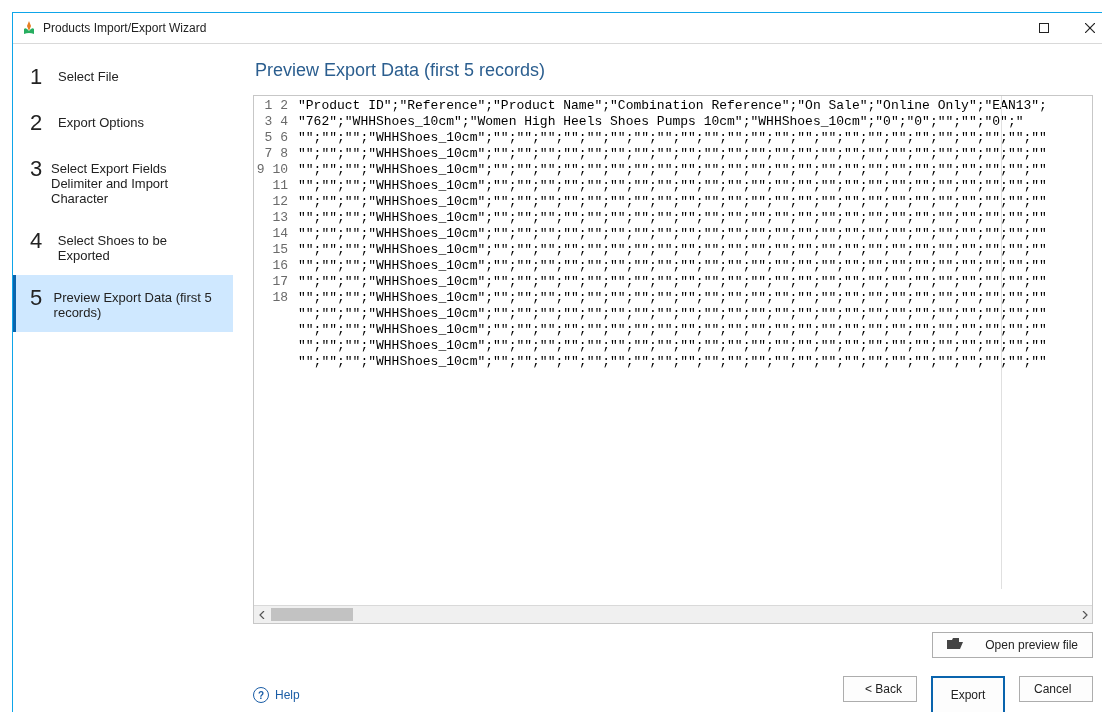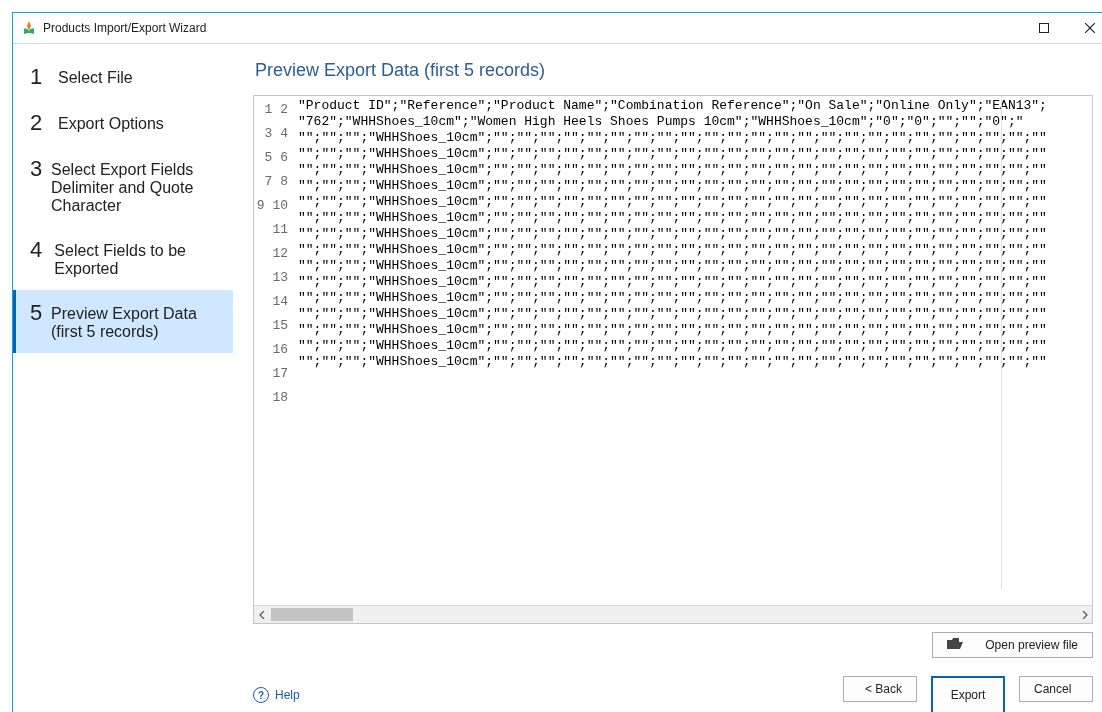--- a/index.html
+++ b/index.html
@@ -6,27 +6,27 @@
 .window{width:1102px;height:712px;border:1px solid #0ea5e9;box-sizing:border-box;position:relative;background:#fff;margin:12px}
 .titlebar{height:30px;border-bottom:1px solid #d9d9d9;display:flex;align-items:center;padding:0 0 0 8px}
 .titlebar .appicon{width:16px;height:16px;margin-right:6px;display:flex;align-items:center;justify-content:center}
 .titlebar .title{font-size:12px;color:#222}
 .titlebar .winbtns{margin-left:auto;display:flex}
 .titlebar .winbtn{width:46px;height:30px;display:flex;align-items:center;justify-content:center;cursor:pointer}
 .body{display:flex;height:calc(100% - 30px)}
 .sidebar{width:220px;border-right:none;box-sizing:border-box;padding-top:10px}
 .step{display:flex;align-items:flex-start;padding:12px 12px 12px 14px;cursor:pointer;border-left:3px solid transparent}
 .step .num{font-size:22px;font-weight:400;color:#222;width:22px;line-height:22px}
-.step .label{font-size:16px;color:#222;padding-left:6px;padding-top:3px;max-width:170px}
+.step .label{font-size:13px;color:#222;padding-left:6px;padding-top:3px;max-width:170px}
 .step.active{background:#cfe8ff;border-left:3px solid #0a64ad}
 .main{flex:1;display:flex;flex-direction:column;padding:16px 20px 10px 20px;box-sizing:border-box;min-width:0}
 .heading{font-size:18px;color:#2b5e8f;font-weight:400;margin:0 0 14px 2px}
 .editor-wrap{flex:1;border:1px solid #c7c7c7;position:relative;min-height:0;display:flex;flex-direction:column}
 .editor-scroll{flex:1;overflow:hidden;position:relative;display:flex}
-.gutter{width:40px;background:#fff;border-right:none;text-align:right;padding:2px 6px 2px 0;box-sizing:border-box;font-family:Consolas,"Courier New",monospace;font-size:13px;color:#6a6a6a;line-height:24px;user-select:none}
+.gutter{width:40px;background:#fff;border-right:none;text-align:right;padding:2px 6px 2px 0;box-sizing:border-box;font-family:Consolas,"Courier New",monospace;font-size:13px;color:#6a6a6a;line-height:16px;user-select:none}
 .code{flex:1;overflow:hidden;white-space:pre;font-family:Consolas,"Courier New",monospace;font-size:13px;color:#000;line-height:16px;padding:2px 0 2px 4px;position:relative}
 .vguide{position:absolute;right:90px;top:0;bottom:16px;width:1px;background:#e0e0e0;pointer-events:none}
 .hscroll{height:17px;background:#f0f0f0;border-top:1px solid #d9d9d9;display:flex;align-items:center;position:relative}
 .hscroll .arrow{width:17px;height:17px;display:flex;align-items:center;justify-content:center;font-size:10px;color:#555;cursor:pointer}
 .hscroll .track{flex:1;height:17px;position:relative}
 .hscroll .thumb{position:absolute;left:0;top:2px;height:13px;width:82px;background:#c2c2c2}
 .preview-actions{display:flex;justify-content:flex-end;margin-top:8px}
 .btn{border:1px solid #adadad;background:#fdfdfd;padding:0 14px;height:26px;font-size:12px;color:#222;display:inline-flex;align-items:center;gap:22px;cursor:pointer}
 .btn.default{border:2px solid #0a64ad;padding:17px 13px;height:26px}
 .footer{display:flex;align-items:center;margin-top:auto;padding-top:18px}
@@ -70,25 +70,25 @@
         <div class="step">
           <div class="num">1</div>
           <div class="label">Select File</div>
         </div>
         <div class="step">
           <div class="num">2</div>
           <div class="label">Export Options</div>
         </div>
         <div class="step">
           <div class="num">3</div>
-          <div class="label">Select Export Fields Delimiter and Quote Character</div>
+          <div class="label">Select Export Fields Delimiter and Import Character</div>
         </div>
         <div class="step">
           <div class="num">4</div>
-          <div class="label">Select Fields to be Exported</div>
+          <div class="label">Select Shoes to be Exported</div>
         </div>
         <div class="step active">
           <div class="num">5</div>
           <div class="label">Preview Export Data (first 5 records)</div>
         </div>
       </div>
 
     <div class="main">
       <div class="heading">Preview Export Data (first 5 records)</div>
 

